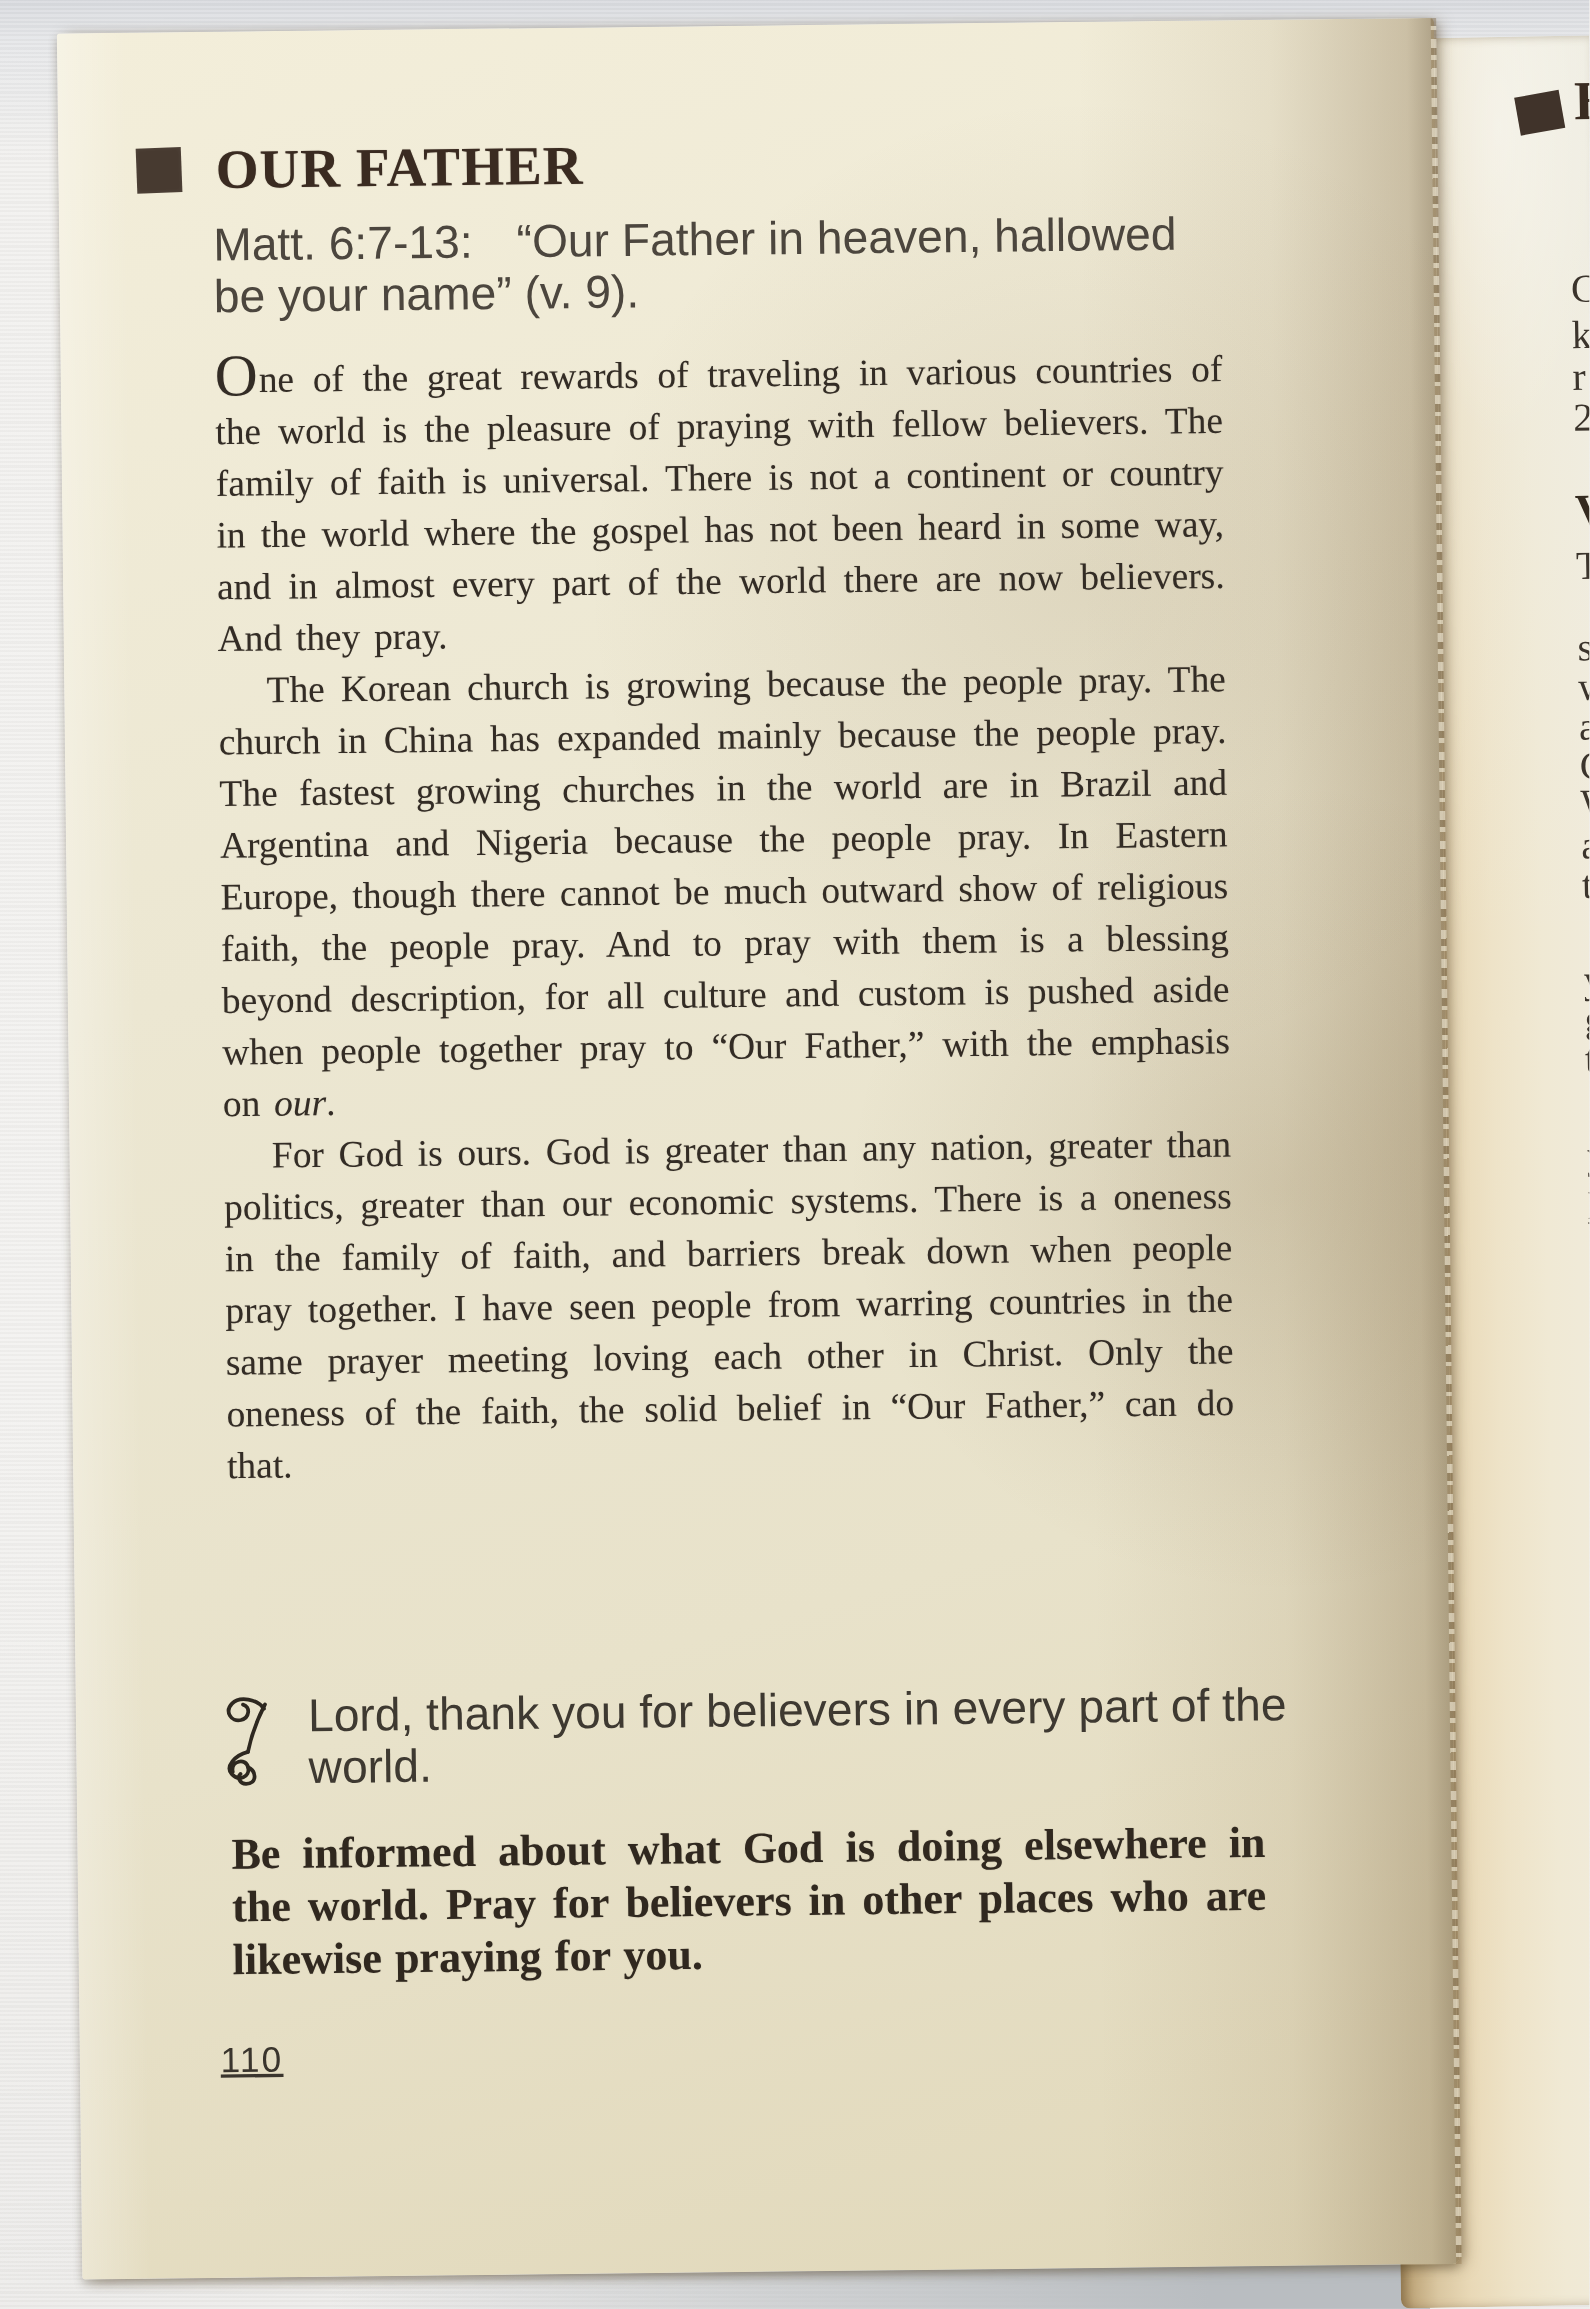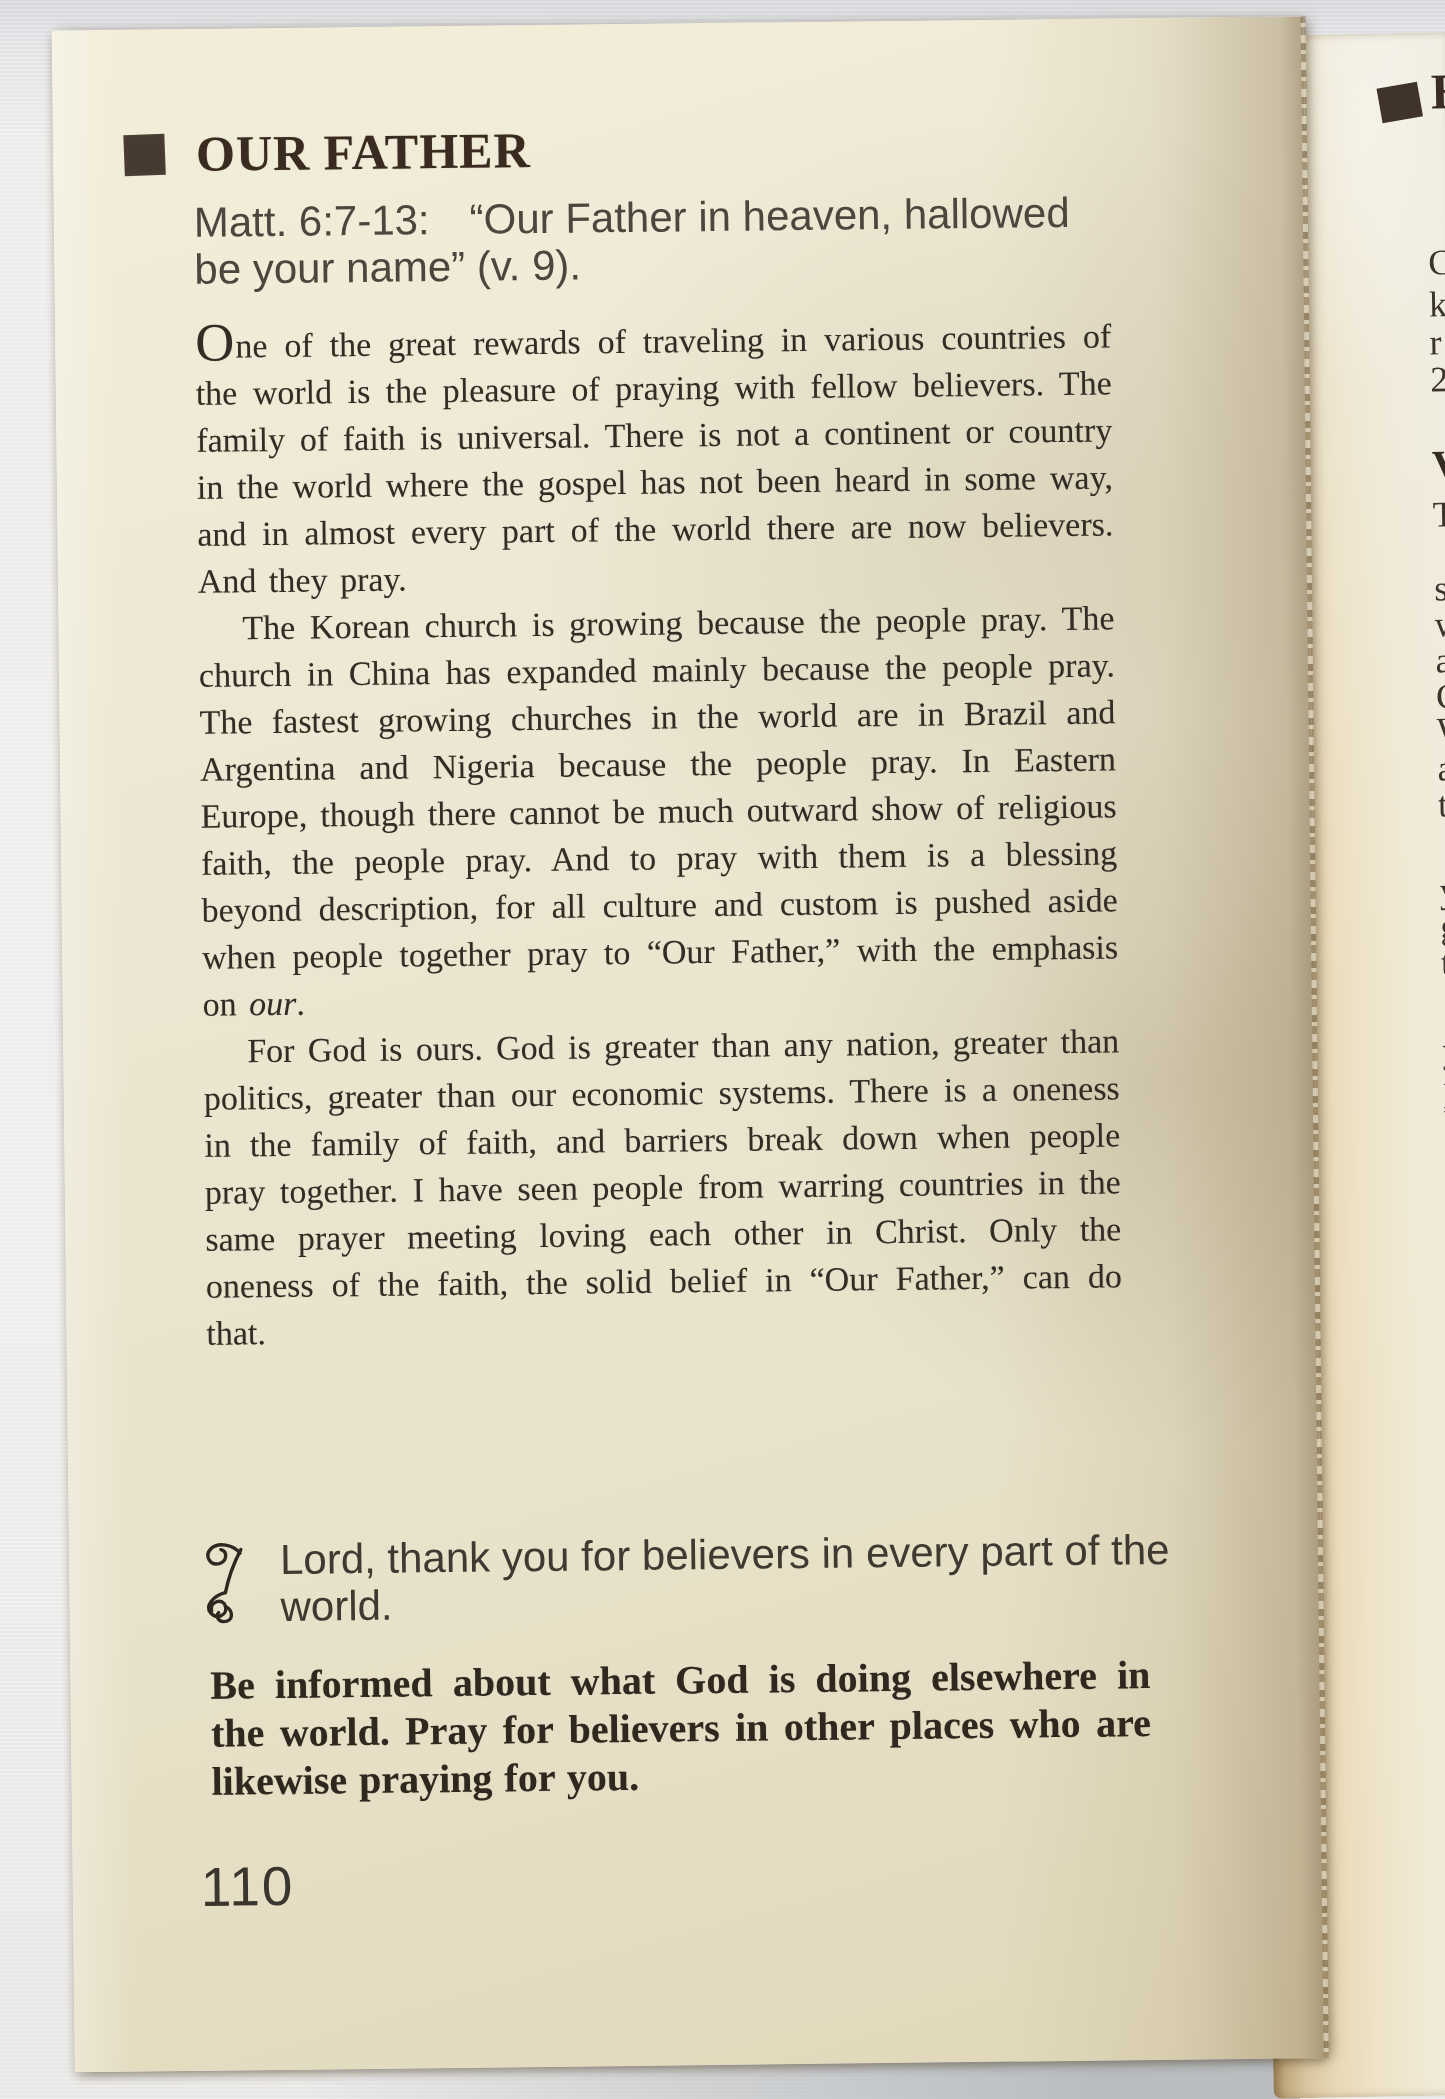--- a/index.html
+++ b/index.html
@@ -91,21 +91,21 @@
     font-size:42px;line-height:47px;color:#3e3931;
   }
   .action-note{
     position:absolute;left:140px;top:1633px;width:940px;
     font-weight:bold;font-size:40px;line-height:48px;text-align:justify;
     color:#30281f;word-spacing:2px;text-shadow:0 0 1px rgba(48,40,31,.3);
   }
   .page-number{
     position:absolute;left:128px;top:1826px;
     font-family:"Liberation Sans","DejaVu Sans",sans-serif;
-    font-size:55px;color:#3a352d;letter-spacing:2px;
+    font-size:32px;color:#3a352d;letter-spacing:2px;text-decoration:underline;
   }
 </style>
 </head>
 <body>
 
 <div id="canvas">
 
   <div class="fabric-strip"></div>
 
   <div class="page-right">

